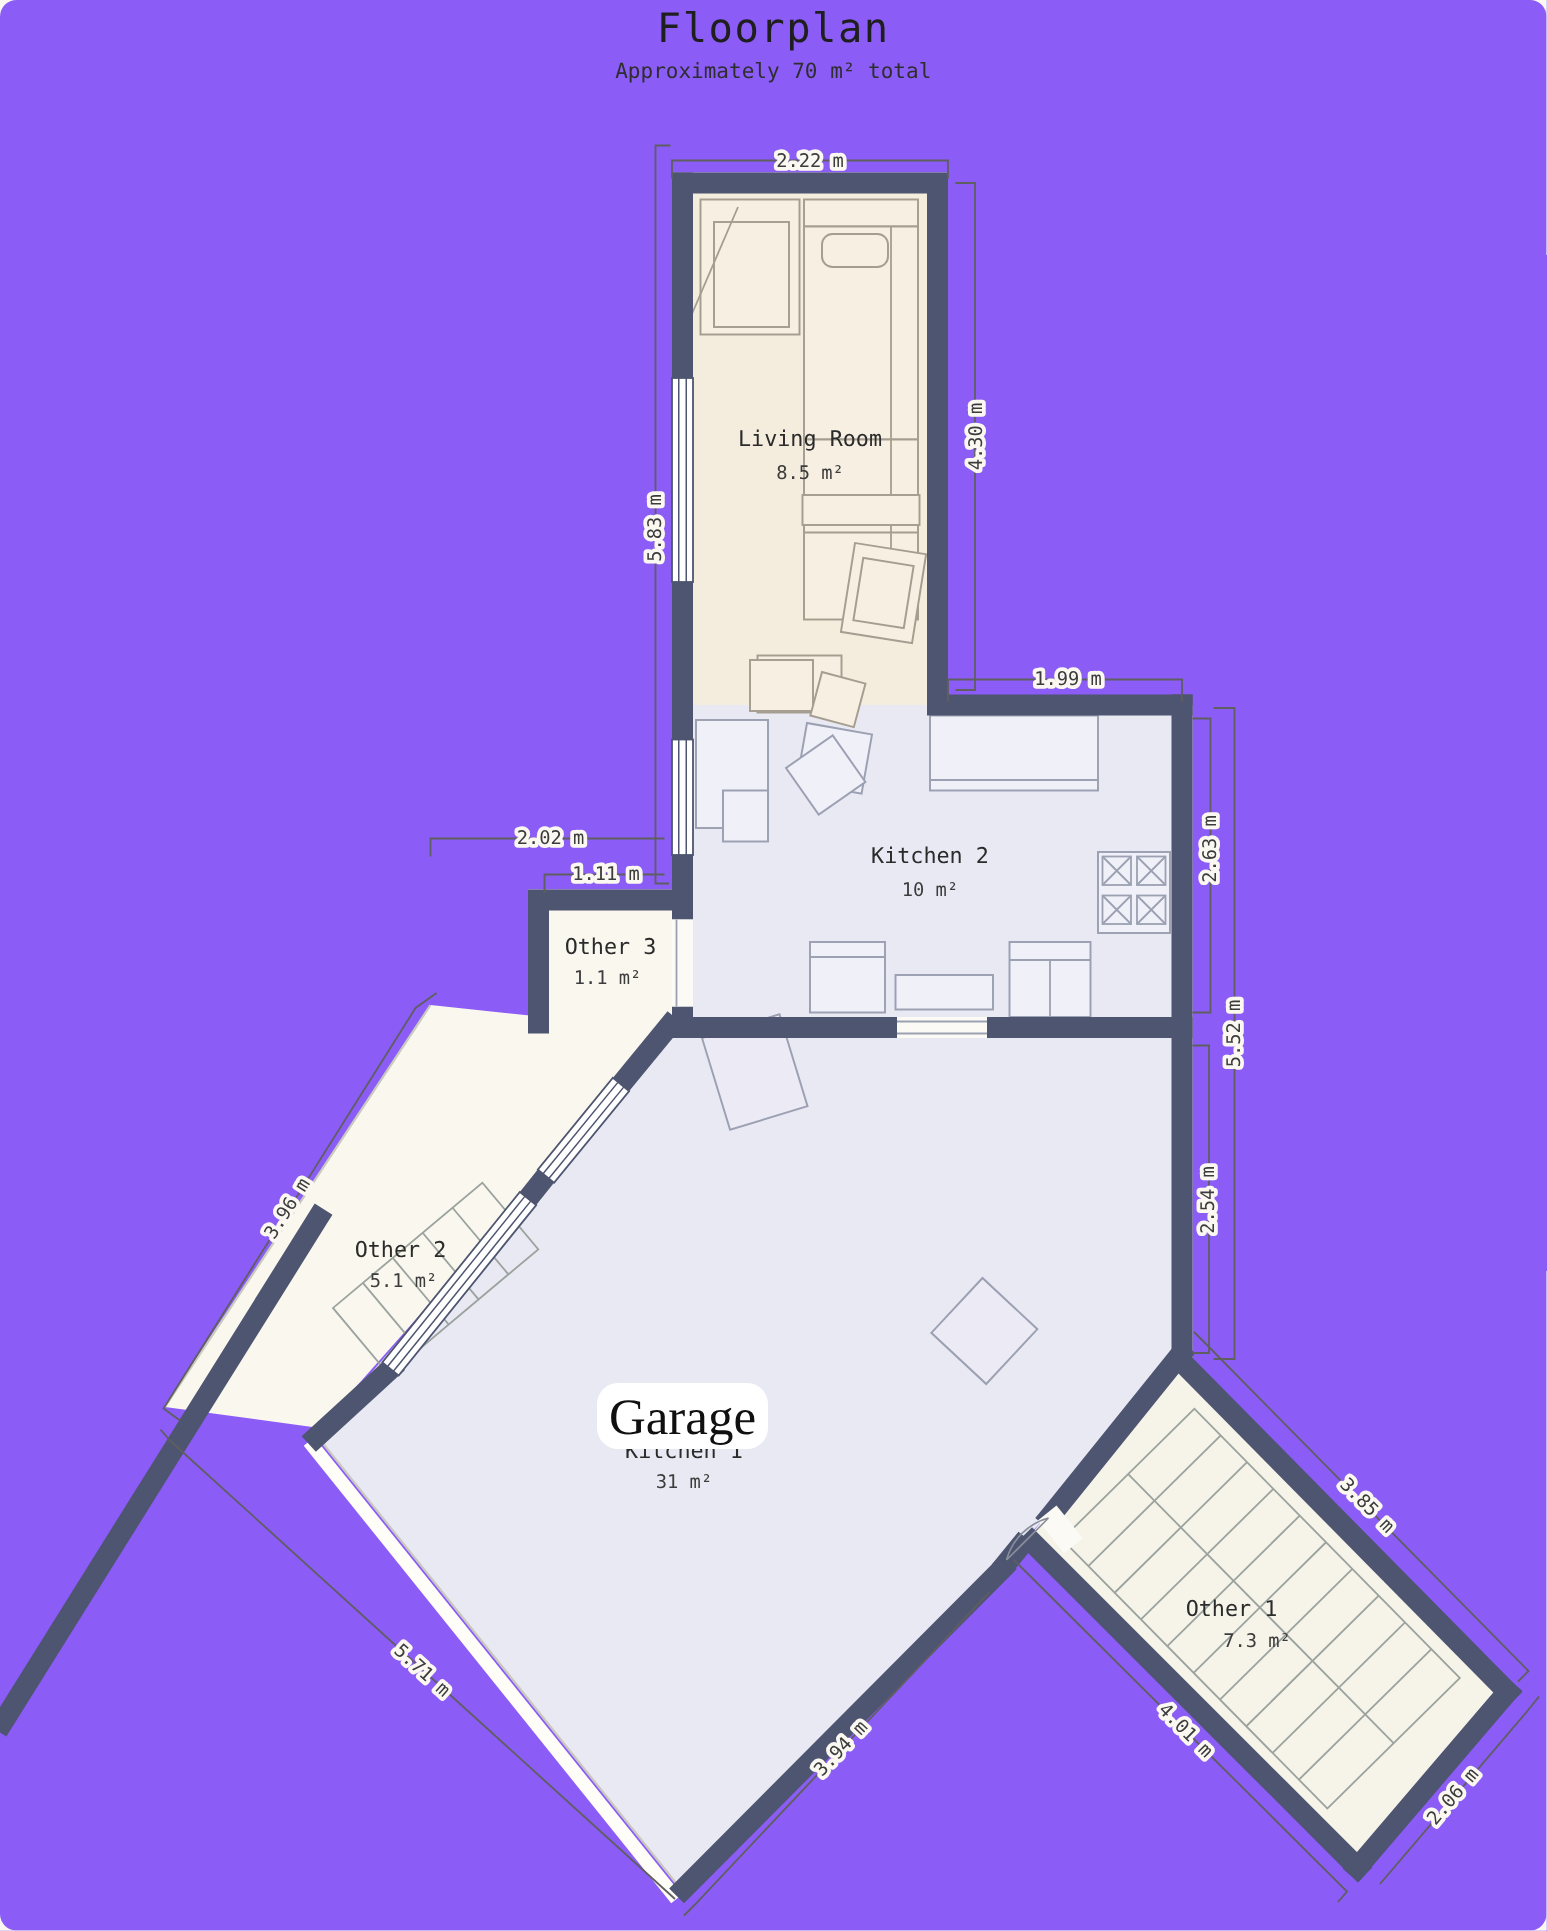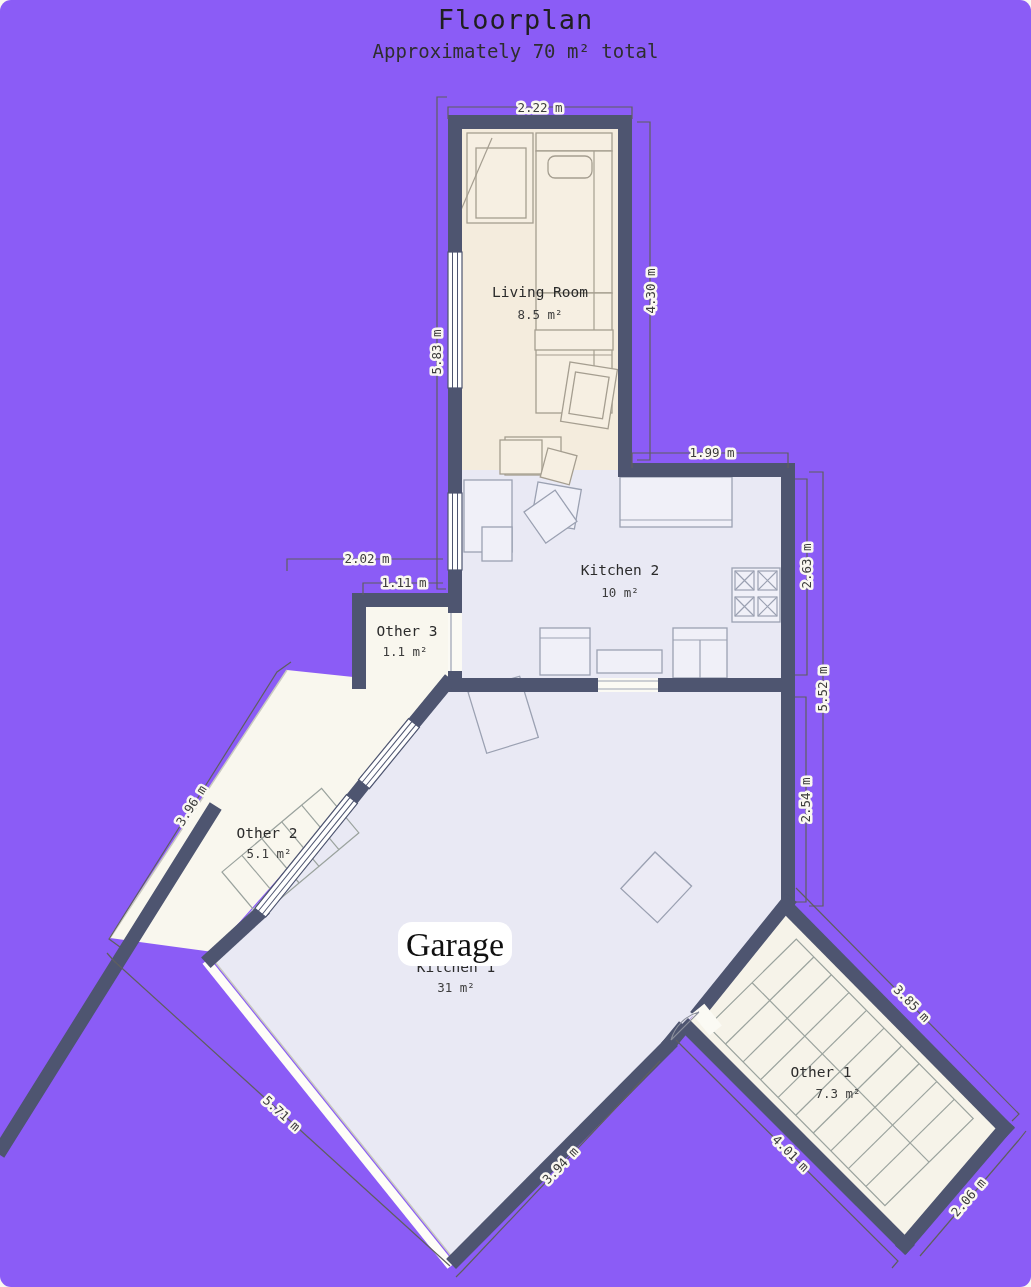--- a/index.html
+++ b/index.html
@@ -1,21 +1,21 @@
 <!DOCTYPE html>
 <html><head>
 <meta charset="utf-8">
 <style>
   html,body{margin:0;padding:0;background:#faf8f1;}
   .stage{position:relative;width:1031px;height:1287px;background:#8b5cf6;overflow:hidden;
          font-family:"DejaVu Sans Mono", monospace;border-radius:11px;}
   .title{position:absolute;top:4px;left:0;right:0;text-align:center;
          font-size:27px;letter-spacing:1px;color:#1f1f1f;}
   .subtitle{position:absolute;top:40px;left:0;right:0;text-align:center;
-         font-size:19px;color:#2e2e2e;}
+         font-size:14px;color:#2e2e2e;}
   svg{position:absolute;top:0;left:0;}
   .wall{stroke:#4e5570;stroke-width:14;fill:none;stroke-linecap:butt;}
   .wallsq{stroke:#4e5570;stroke-width:14;fill:none;stroke-linecap:square;}
   .furn-lr{fill:#f6efe2;stroke:#a59e90;stroke-width:1.3;}
   .furn-k{fill:#f0f0f8;stroke:#9ba1b2;stroke-width:1.3;}
   .furn-line{fill:none;stroke:#9ba1b2;stroke-width:1.2;}
   .furn-line-lr{fill:none;stroke:#a59e90;stroke-width:1.2;}
   .stairs{fill:none;stroke:#9ba39e;stroke-width:1.2;}
   .win{fill:#ffffff;stroke:#4e5570;stroke-width:1.2;}
   .winline{stroke:#4e5570;stroke-width:1;fill:none;}

